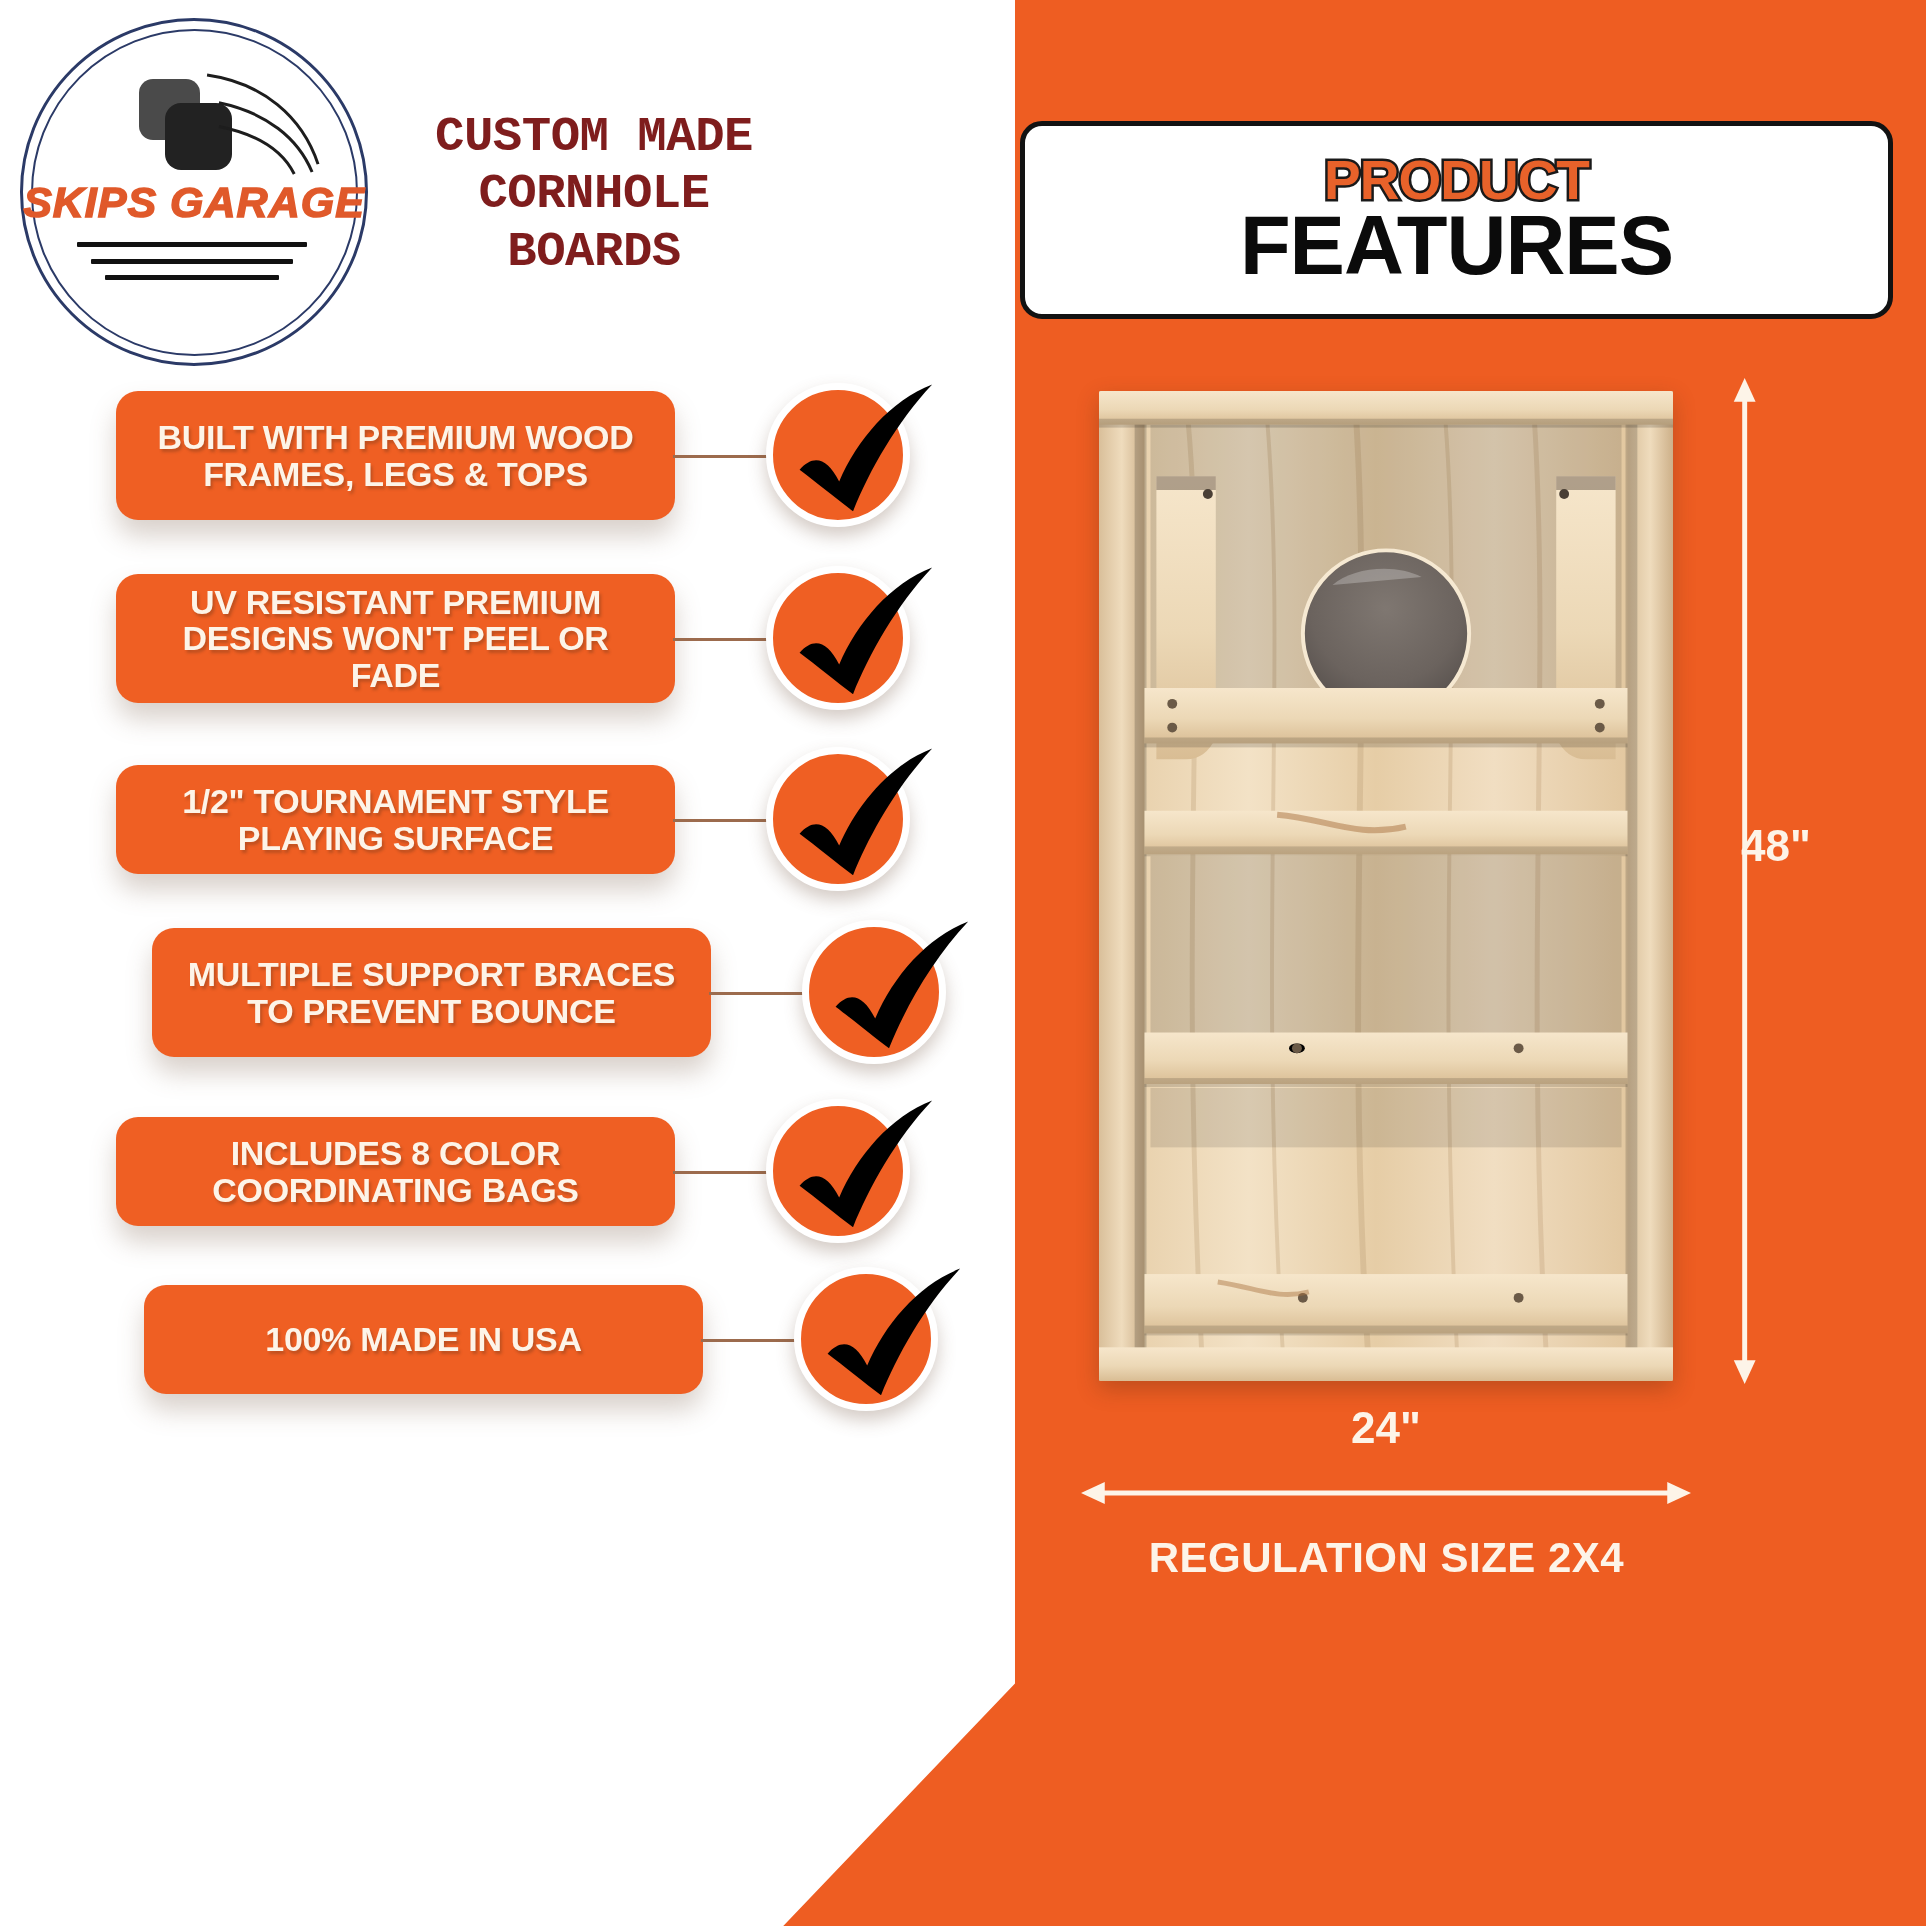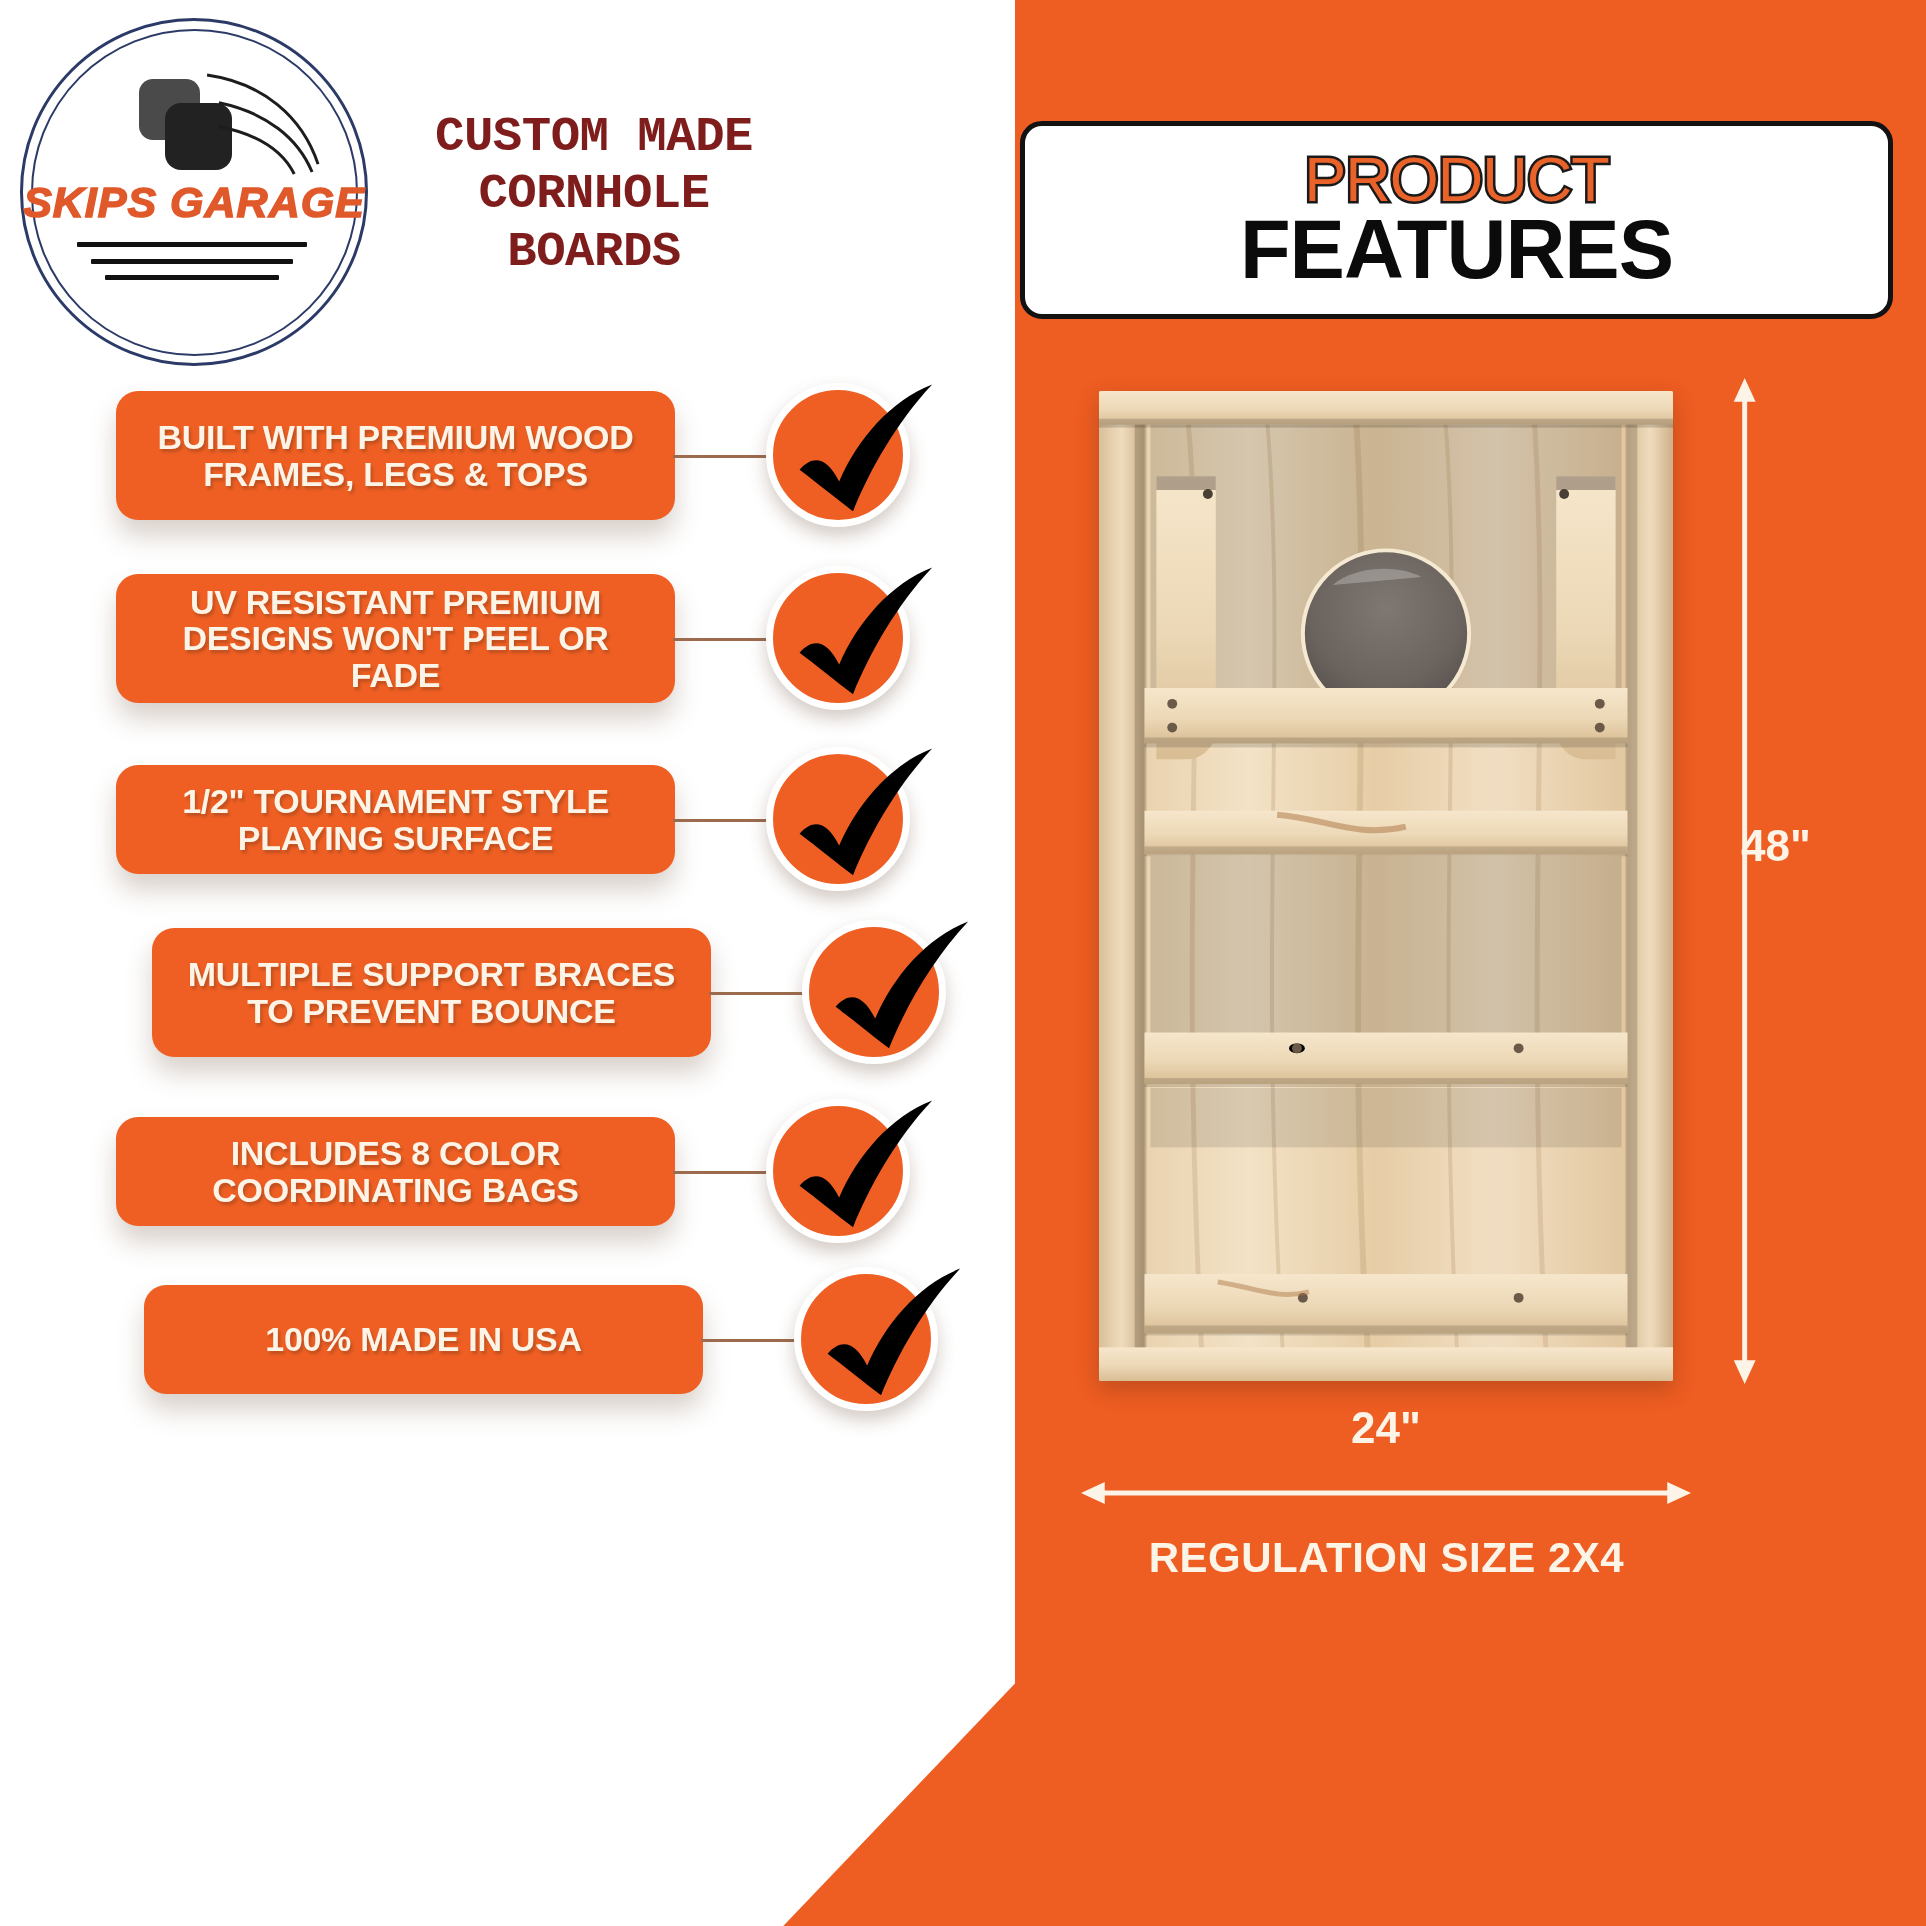--- a/index.html
+++ b/index.html
@@ -57,21 +57,21 @@
   }
 
   
   #pf-banner {
     position:absolute; left:1020px; top:121px; width:873px; height:198px;
     background:#ffffff; border:5px solid #121212; border-radius:22px;
     display:flex; flex-direction:column; align-items:center; justify-content:center;
     z-index:6;
   }
   #pf-product {
-    font-size:63px; font-weight:normal; letter-spacing:-1px; line-height:0.95;
+    font-size:55px; font-weight:bold; letter-spacing:-1px; line-height:0.95;
     color:#e8622a; -webkit-text-stroke:5px #1a1a1a;
     paint-order:stroke fill;
   }
   #pf-features {
     font-size:83px; font-weight:bold; letter-spacing:-1px; line-height:0.97;
     color:#0b0b0b; margin-top:0;
   }
 
   
   #features { position:absolute; left:0; top:376px; width:1010px; height:1436px; z-index:4; }

